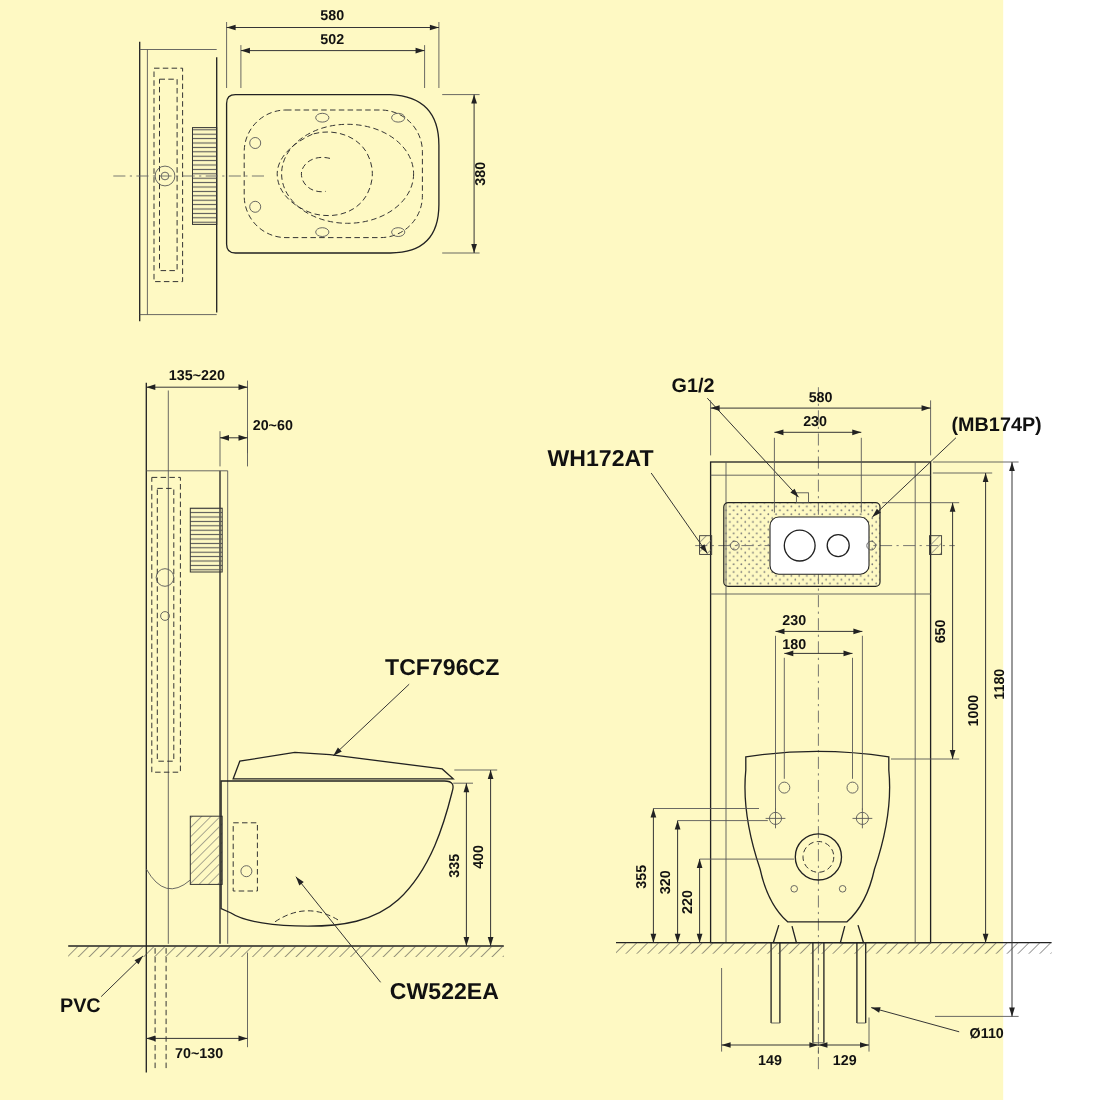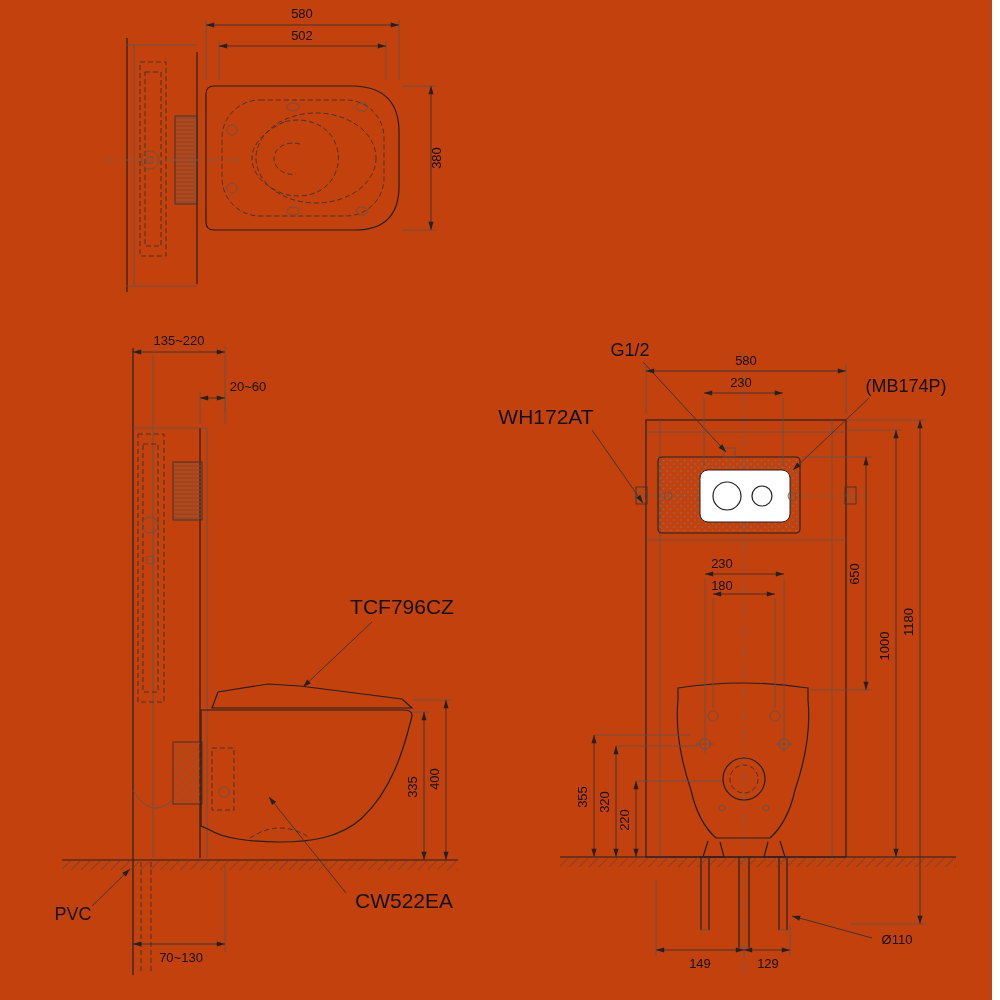--- a/index.html
+++ b/index.html
@@ -1,16 +1,16 @@
 <!DOCTYPE html>
 <html><head>
 <meta charset="utf-8">
 <style>
   html,body{margin:0;padding:0;background:#fff;}
-  .stage{width:992px;height:1000px;position:relative;background:#c2410c;font-family:"Liberation Sans",sans-serif;}
+  .stage{width:912px;height:1000px;position:relative;background:#fef9c3;font-family:"Liberation Sans",sans-serif;font-weight:bold;}
   svg{display:block;}
   .ol{fill:none;stroke:#222;stroke-width:1.2;}
   .thin{fill:none;stroke:#555;stroke-width:0.8;}
   .dim{fill:none;stroke:#333;stroke-width:0.9;}
   .dash{fill:none;stroke:#333;stroke-width:0.9;stroke-dasharray:5 3;}
   .dashf{stroke:#333;stroke-width:0.9;stroke-dasharray:5 3;}
   .cl{fill:none;stroke:#666;stroke-width:0.8;stroke-dasharray:11 4 2 4;}
   .dimtxt{font-size:13px;fill:#111;}
   .biglbl{font-size:21px;fill:#111;}
   .medlbl{font-size:18px;fill:#111;}

